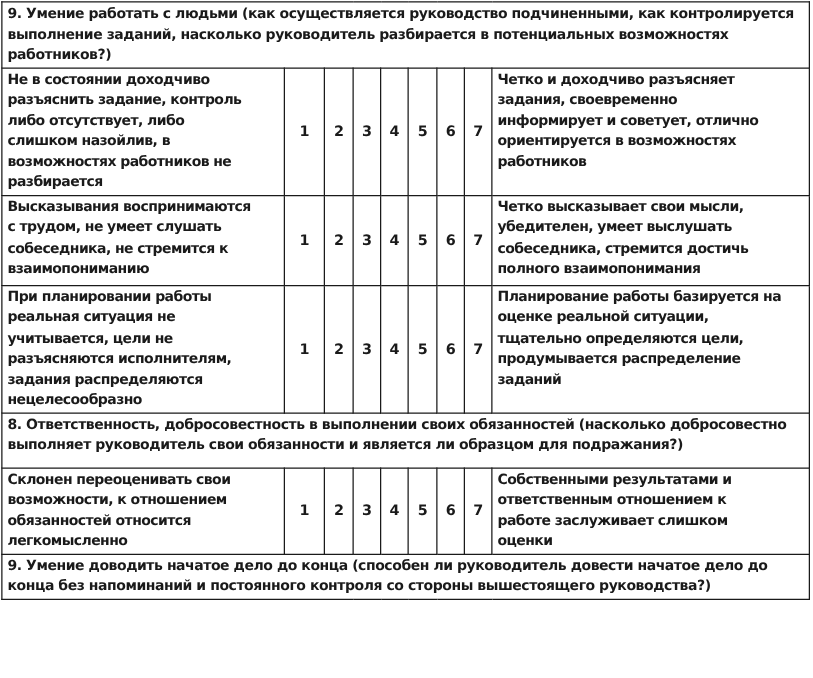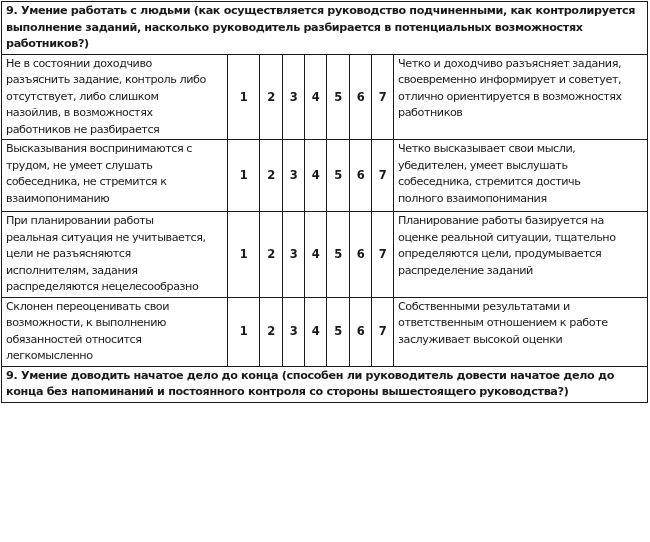--- a/index.html
+++ b/index.html
@@ -3,21 +3,21 @@
 <meta charset="utf-8">
 <style>
   html, body { margin: 0; padding: 0; background: #ffffff; }
   body { width: 650px; height: 542px; overflow: hidden; position: relative;
          font-family: "DejaVu Sans", sans-serif; color: #1a1a1a; }
   .sheet { position: absolute; left: 1px; top: 1px; width: 645px; }
   table { border-collapse: collapse; width: 646px; table-layout: fixed; }
   td { border: 1.5px solid #1a1a1a; padding: 0; vertical-align: top;
        font-size: 11.2px; line-height: 16.5px; font-weight: bold; letter-spacing: -0.35px; }
   td.hdr { padding: 1px 4px 1px 4px; }
-  td.desc { padding: 1px 21px 1px 4px; font-weight: normal; letter-spacing: -0.45px; }
+  td.desc { padding: 1px 21px 1px 4px; font-weight: bold; letter-spacing: -0.45px; }
   td.num { text-align: center; vertical-align: middle; font-size: 11.5px; font-weight: bold; }
   td.section { text-align: center; font-style: italic; padding: 2px 4px; }
   tr.h5 td.hdr { height: 33px; }
   tr.r5 td { height: 65px; }
   tr.h6 td.hdr { height: 32px; }
   tr.r6 td { height: 69px; margin-left: 28px; }
   tr.h7 td.hdr { height: 50px; }
   tr.r7 td { height: 67px; margin-top: 32px; }
   tr.sec td { height: 18px; }
   tr.h8 td.hdr { height: 41px; }
@@ -75,30 +75,33 @@
     <td class="num">2</td>
     <td class="num">3</td>
     <td class="num">4</td>
     <td class="num">5</td>
     <td class="num">6</td>
     <td class="num">7</td>
     <td class="desc">Планирование работы базируется на оценке реальной ситуации, тщательно определяются цели, продумывается распределение заданий</td>
   </tr>
 
 
+  <tr class="h8">
+    <td class="hdr" colspan="9">8. Ответственность, добросовестность в выполнении своих обязанностей (насколько добросовестно выполняет руководитель свои обязанности и является ли образцом для подражания?)</td>
+  </tr>
   <tr class="r8">
-    <td class="desc">Склонен переоценивать свои возможности, к выполнению обязанностей относится легкомысленно</td>
+    <td class="desc">Склонен переоценивать свои возможности, к отношением обязанностей относится легкомысленно</td>
     <td class="num">1</td>
     <td class="num">2</td>
     <td class="num">3</td>
     <td class="num">4</td>
     <td class="num">5</td>
     <td class="num">6</td>
     <td class="num">7</td>
-    <td class="desc">Собственными результатами и ответственным отношением к работе заслуживает высокой оценки</td>
+    <td class="desc">Собственными результатами и ответственным отношением к работе заслуживает слишком оценки</td>
   </tr>
 
   <tr class="h9">
     <td class="hdr" colspan="9">9. Умение доводить начатое дело до конца (способен ли руководитель довести начатое дело до конца без напоминаний и постоянного контроля со стороны вышестоящего руководства?)</td>
   </tr>
 
 </tbody>
     </table>
 </div>
 

